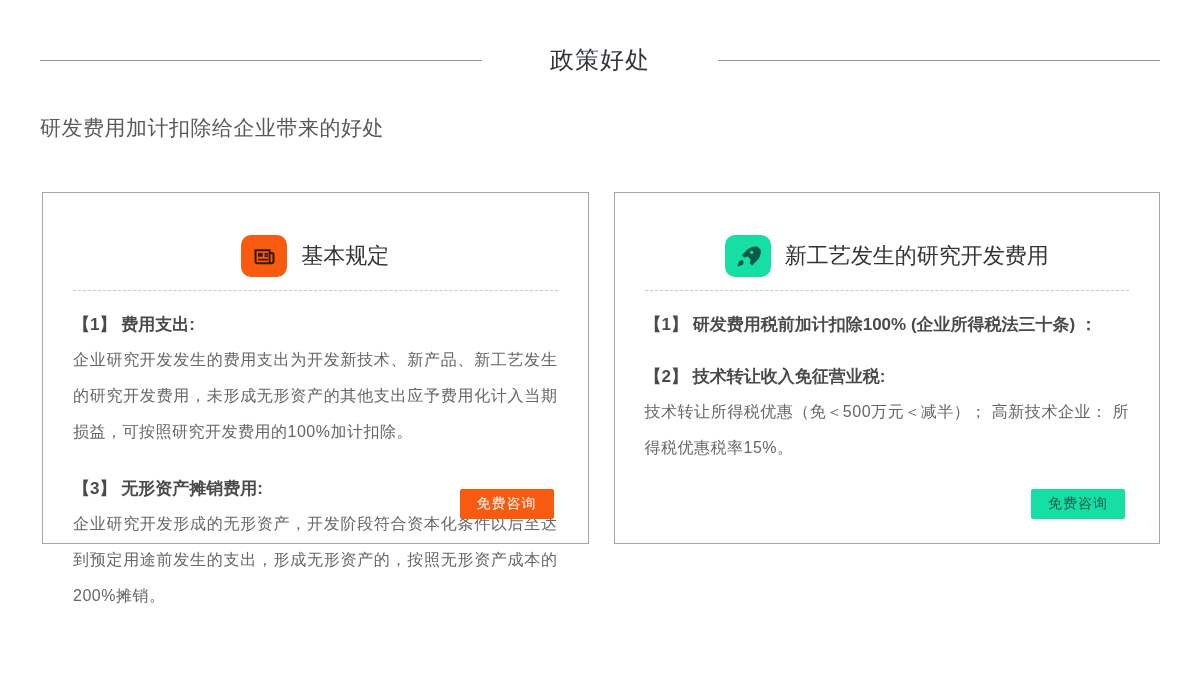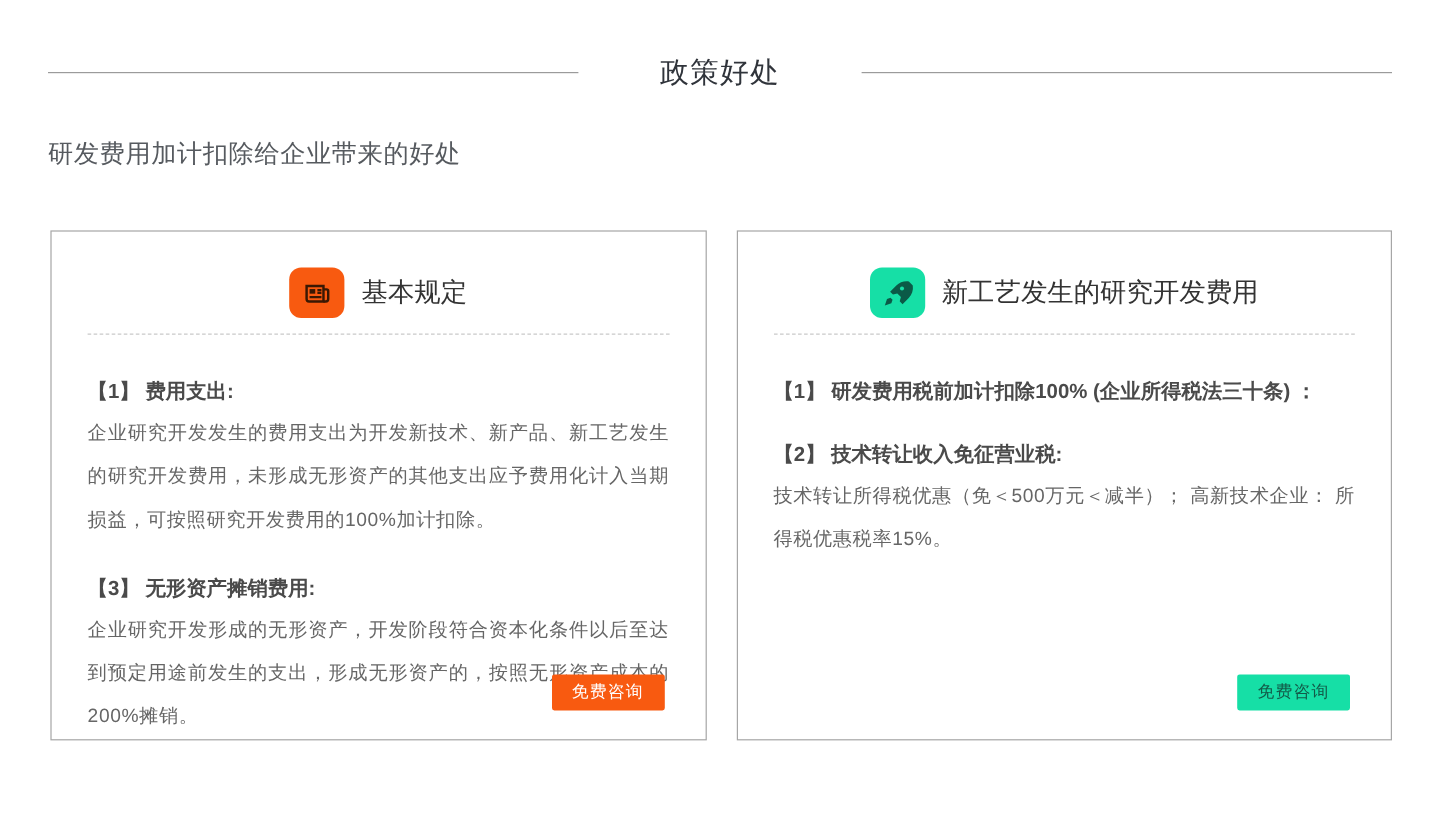--- a/index.html
+++ b/index.html
@@ -40,25 +40,25 @@
   }
 
   
   .cards {
     display: flex;
     gap: 25px;
     margin: 50px 39px 0 42px;
   }
   .card {
     flex: 1;
-    height: 425px;
+    height: 352px;
     border: 1px solid #a6a6a6;
     background: #ffffff;
     position: relative;
-    padding: 4px 30px;
+    padding: 16px 30px;
   }
   .card-header {
     margin-top: 26px;
     display: flex;
     align-items: center;
     justify-content: center;
     gap: 14px;
   }
   .card-icon {
     width: 46px;
@@ -74,21 +74,21 @@
   .card-title {
     font-size: 22px;
     font-weight: 400;
     color: #333333;
     white-space: nowrap;
   }
   .dashed {
     margin-top: 13px;
     border-bottom: 1px dashed #c9c9c9;
   }
-  .card-section { margin-top: 35px; }
+  .card-section { margin-top: 21px; }
   .card-section + .card-section { margin-top: 26px; }
   .sec-heading {
     font-size: 17px;
     font-weight: bold;
     color: #4a4a4a;
     line-height: 26px;
   }
   .sec-body {
     margin-top: 4px;
     font-size: 16px;

